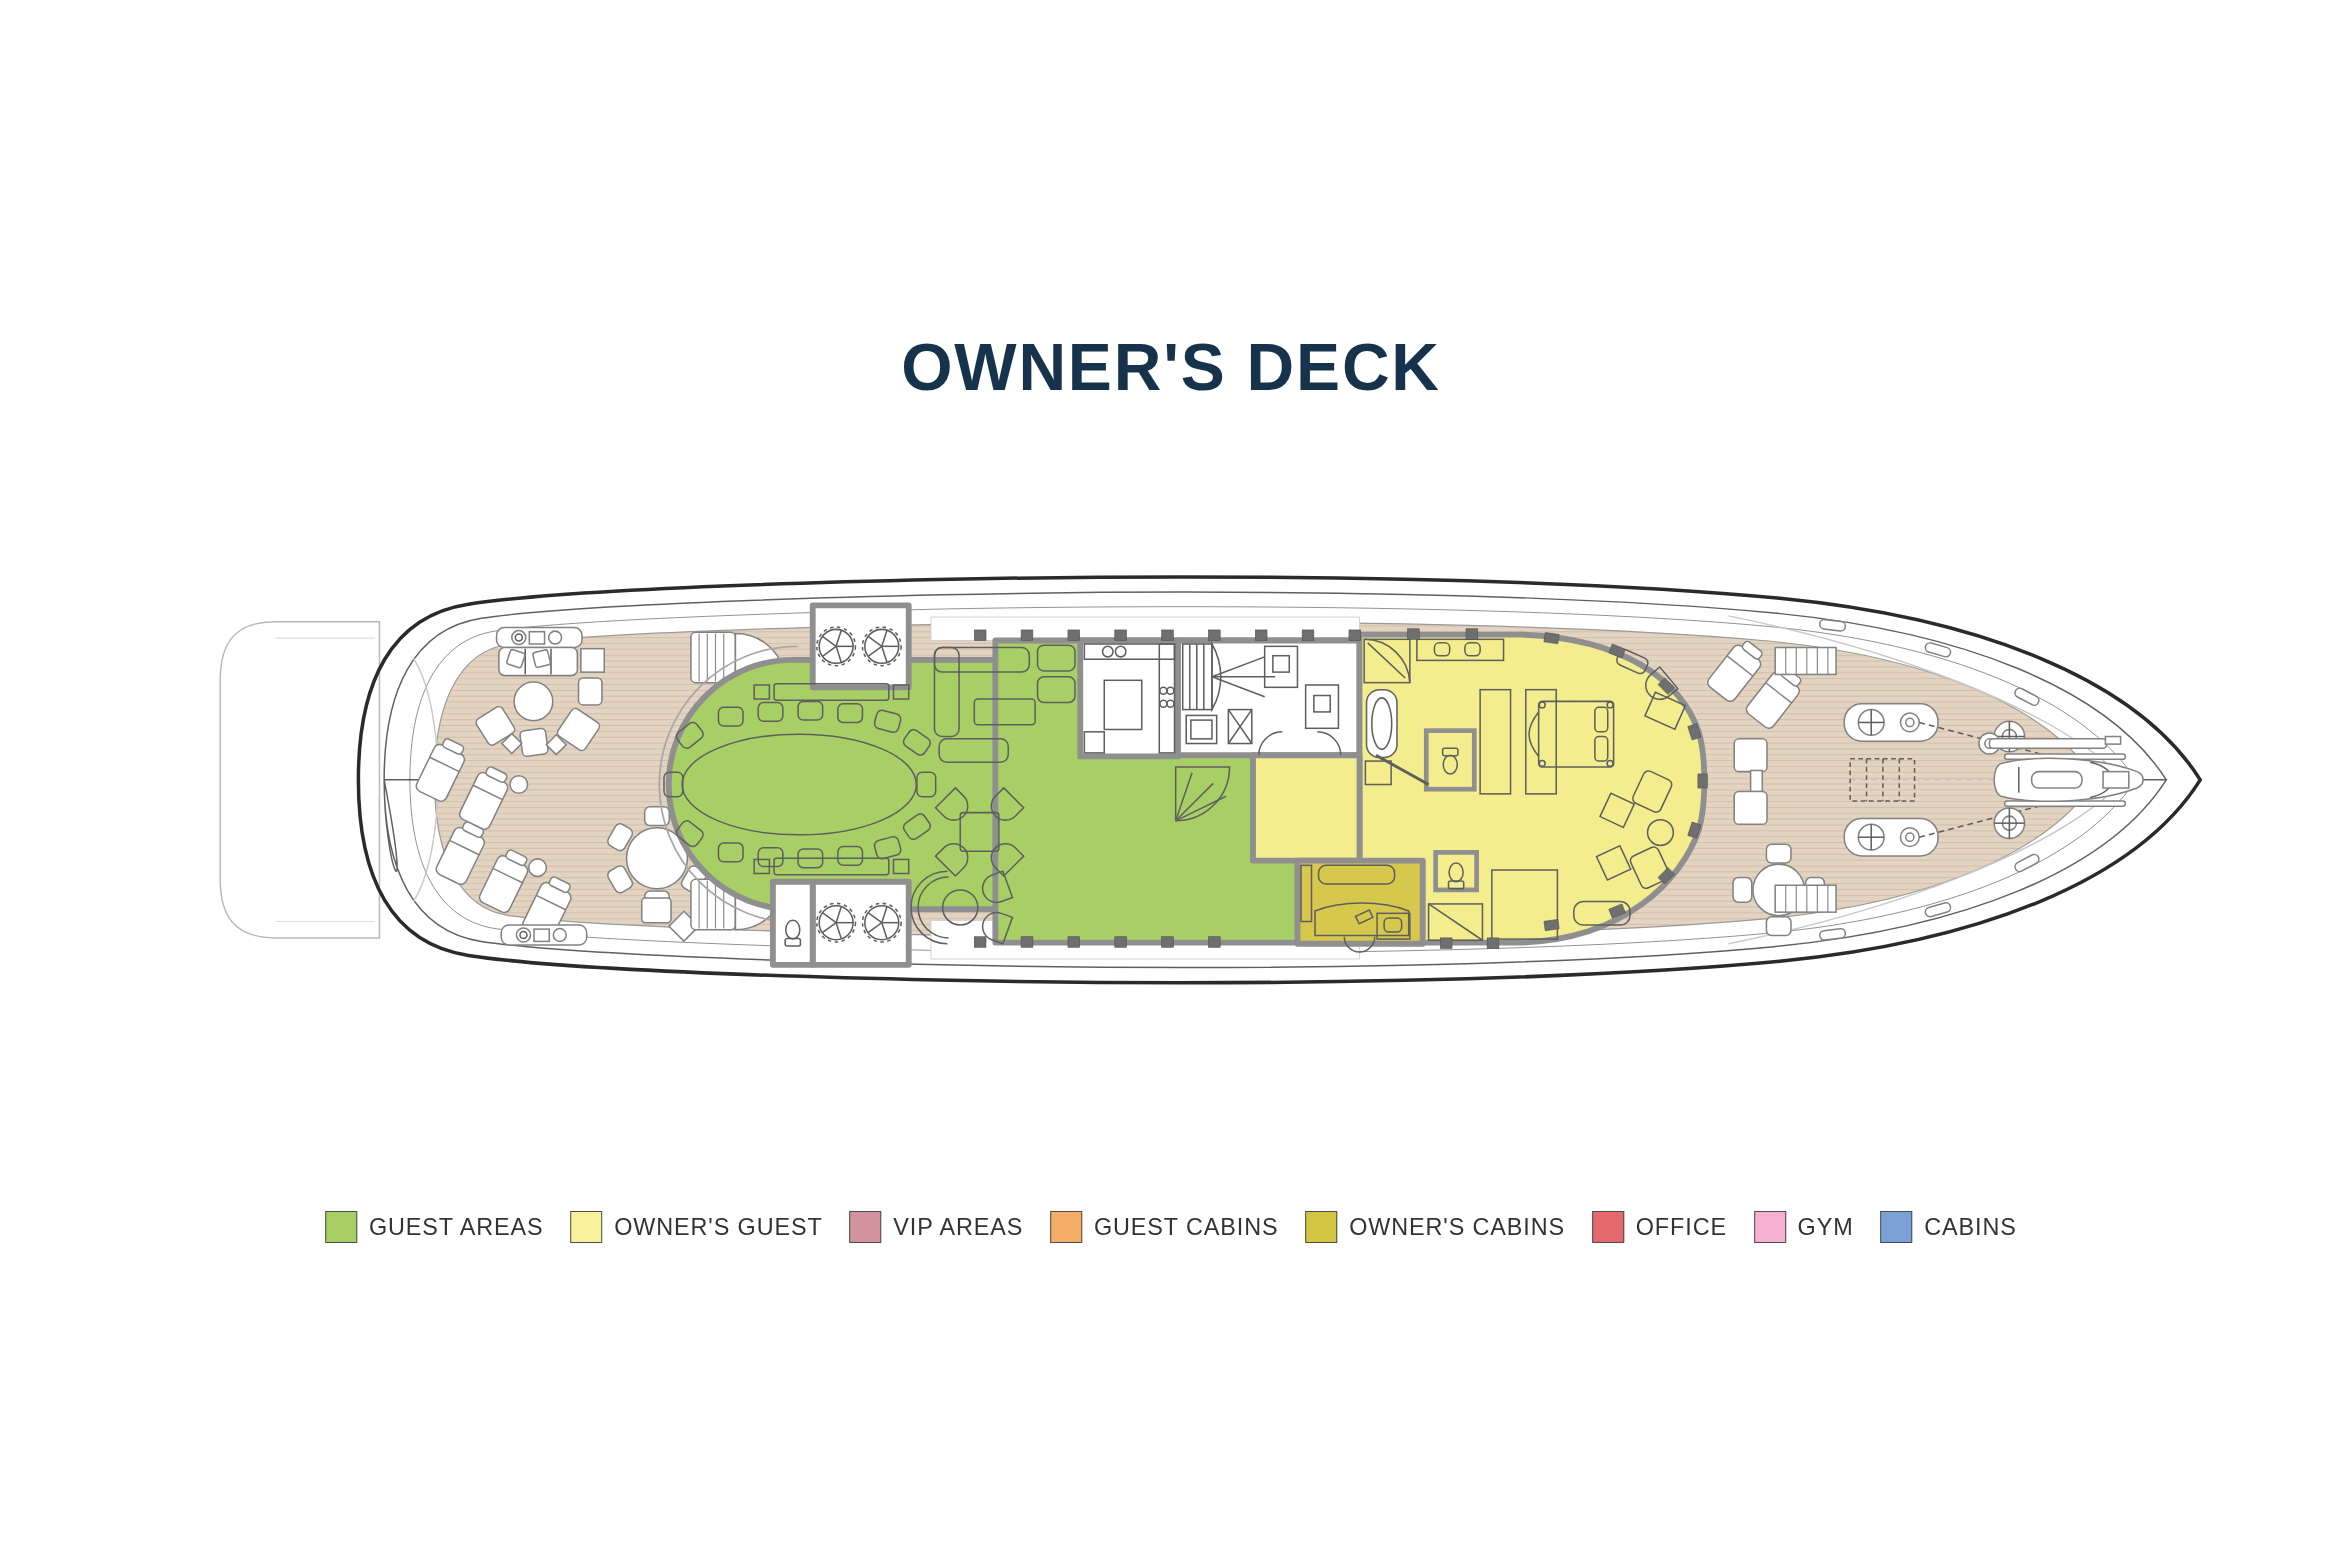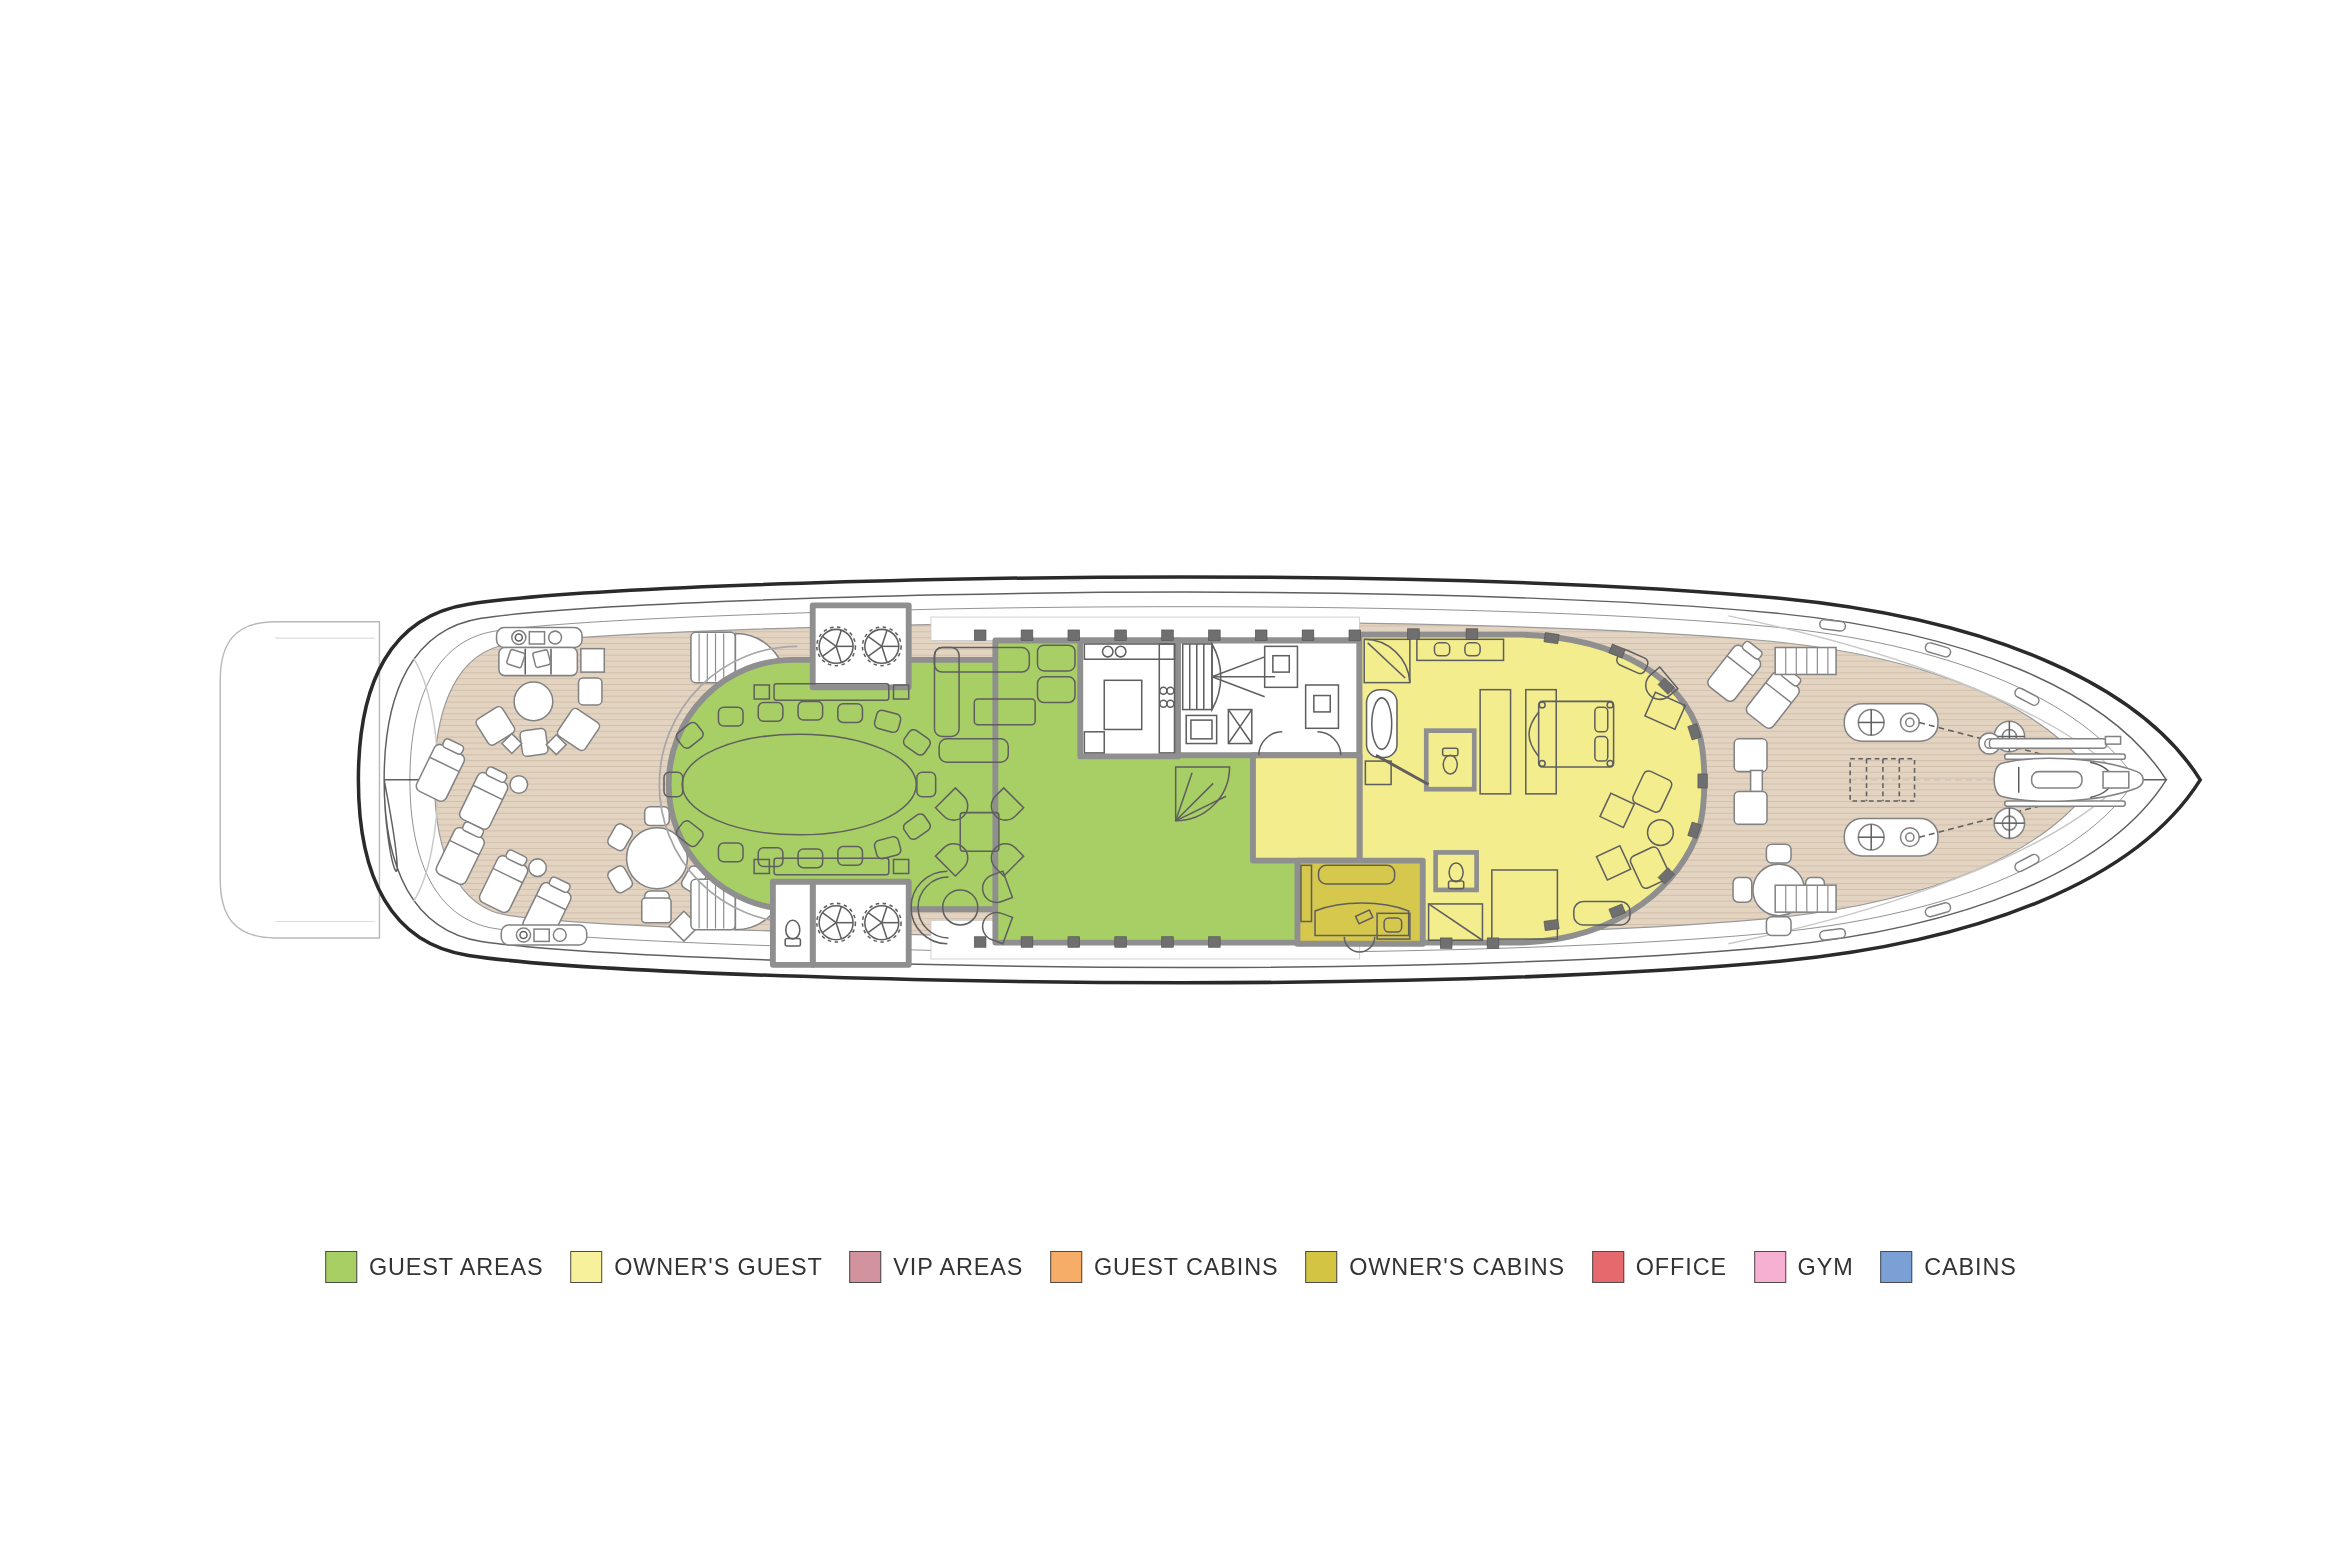--- a/index.html
+++ b/index.html
@@ -1,41 +1,42 @@
 <!DOCTYPE html>
 <html style="--wall: #8f8f8f; --hull: #2a2a2a; --furn: #5f5f5f; --dfurn: #828282; --mull: #6f6f6f;font-size:9.4px"><head>
 <meta charset="utf-8">
 <style>
   html,body{margin:0;padding:0;background:#ffffff;width:2342px;height:1562px;overflow:hidden;
             font-family:"Liberation Sans",sans-serif;}
   #stage{position:absolute;left:0;top:0;width:2342px;height:1562px;background:#fff;}
   #deck-title{position:absolute;left:50%;top:329px;transform:translateX(-50%);
               font-size:66px;font-weight:800;letter-spacing:1.8px;white-space:nowrap;}
   #legend{position:absolute;left:50%;top:1211px;transform:translateX(-50%);
-          display:flex;align-items:flex-end;gap:27px;margin-top:40px;}
+          display:flex;align-items:flex-end;gap:27px;}
   .legend-item{display:flex;align-items:center;gap:11.7px;}
   .legend-swatch{width:32px;height:32px;border:1.2px solid #4c4c4c;box-sizing:border-box;}
   .legend-label{font-size:23.4px;letter-spacing:0.9px;color:#333;white-space:nowrap;}
   #plan-svg{position:absolute;left:0;top:0;}
   
   .hullline{fill:none;stroke:var(--hull,#2a2a2a);}
   .room{stroke:var(--wall,#8f8f8f);stroke-width:10;stroke-linejoin:round;}
   .wall{stroke:var(--wall,#8f8f8f);fill:none;}
   .furn{fill:none;stroke:var(--furn,#5f5f5f);stroke-width:2.6;}
   .furnw{fill:#ffffff;stroke:var(--dfurn,#828282);stroke-width:2.6;}
   .faint{fill:none;stroke:#c9c9c9;stroke-width:2.5;}
   .glass{fill:none;stroke:#a8a8a8;stroke-width:3;}
   .mull{fill:var(--mull,#6f6f6f);stroke:#4f4f4f;stroke-width:1;}
   .tread{stroke:#8a8a8a;stroke-width:2;}
 </style>
 </head>
 <body>
 
 <div id="stage">
 
+  <div id="deck-title" style="color: rgb(22, 51, 75);">OWNER'S DECK</div>
 
   <svg id="plan-svg" width="2342" height="1562" viewBox="0 0 4000 2668" xmlns="http://www.w3.org/2000/svg">
     <defs>
       <pattern id="plank" width="12" height="10" patternUnits="userSpaceOnUse">
         <rect width="12" height="10" fill="#e3d3c1"></rect>
         <line x1="0" y1="9.3" x2="12" y2="9.3" stroke-width="1.4" stroke="#cdbaa6"></line>
       </pattern>
       <pattern id="hatch" width="9" height="12" patternUnits="userSpaceOnUse">
         <line x1="4.5" y1="0" x2="4.5" y2="12" stroke="#6d6d6d" stroke-width="1.6"></line>
       </pattern>

